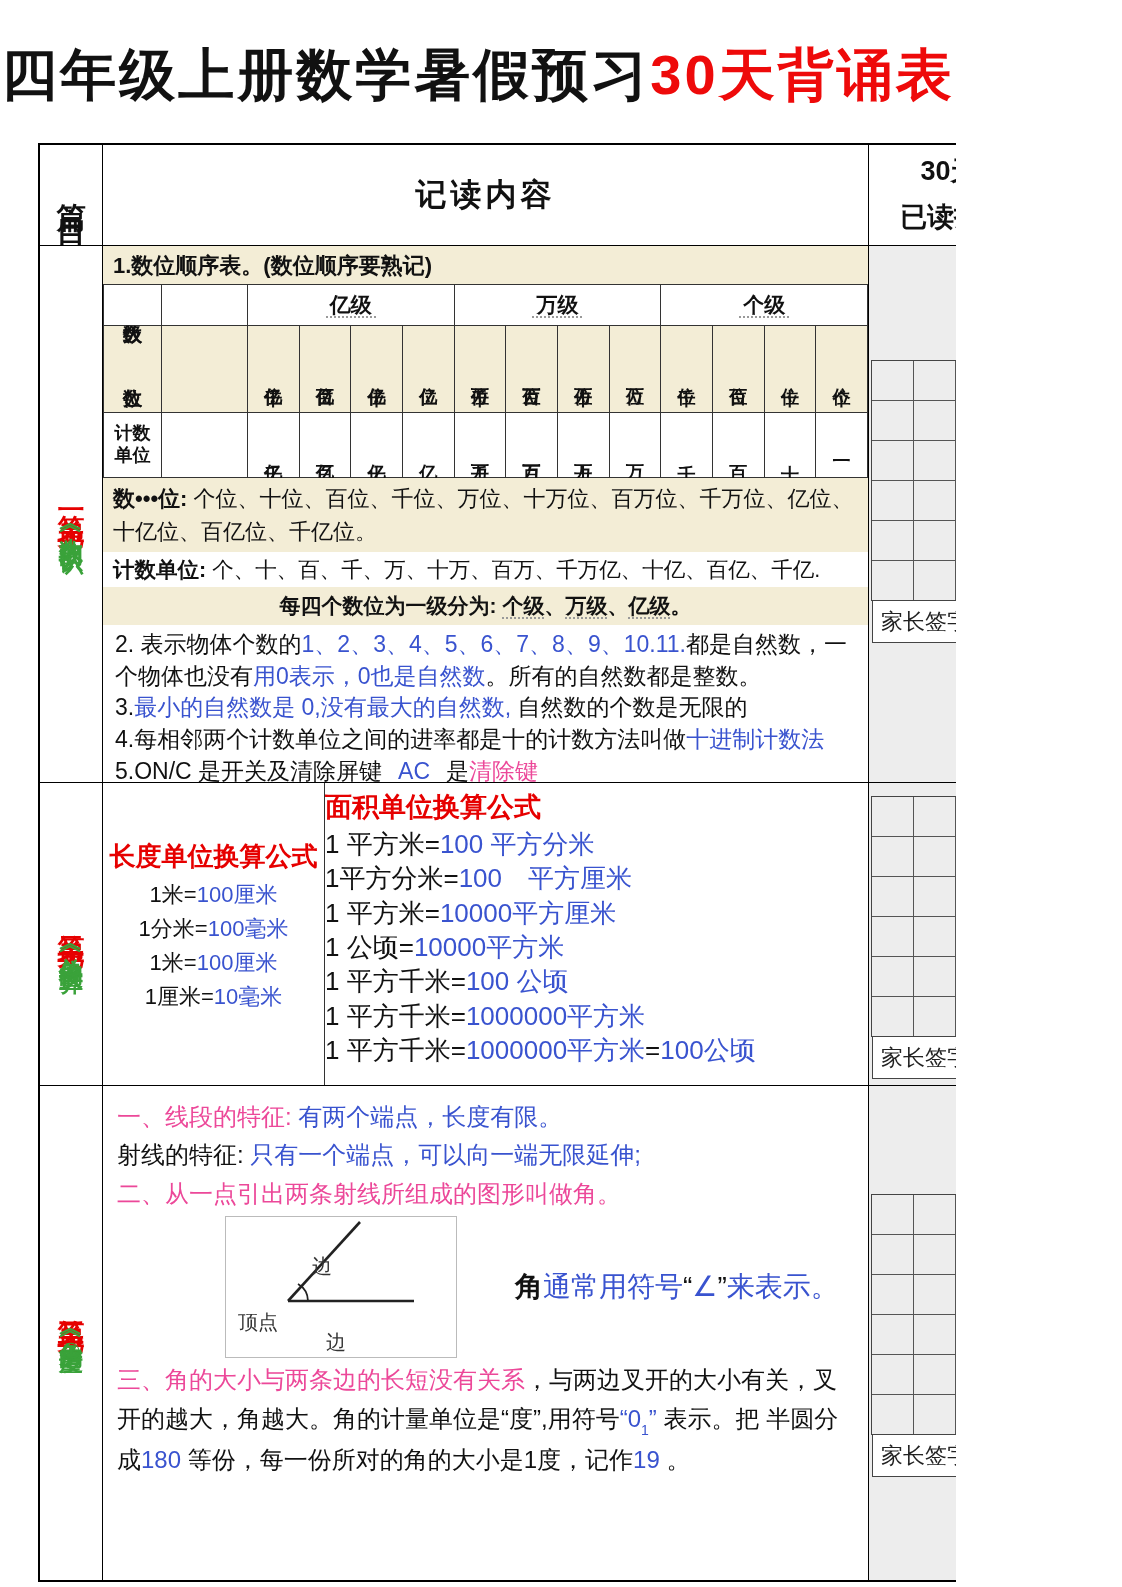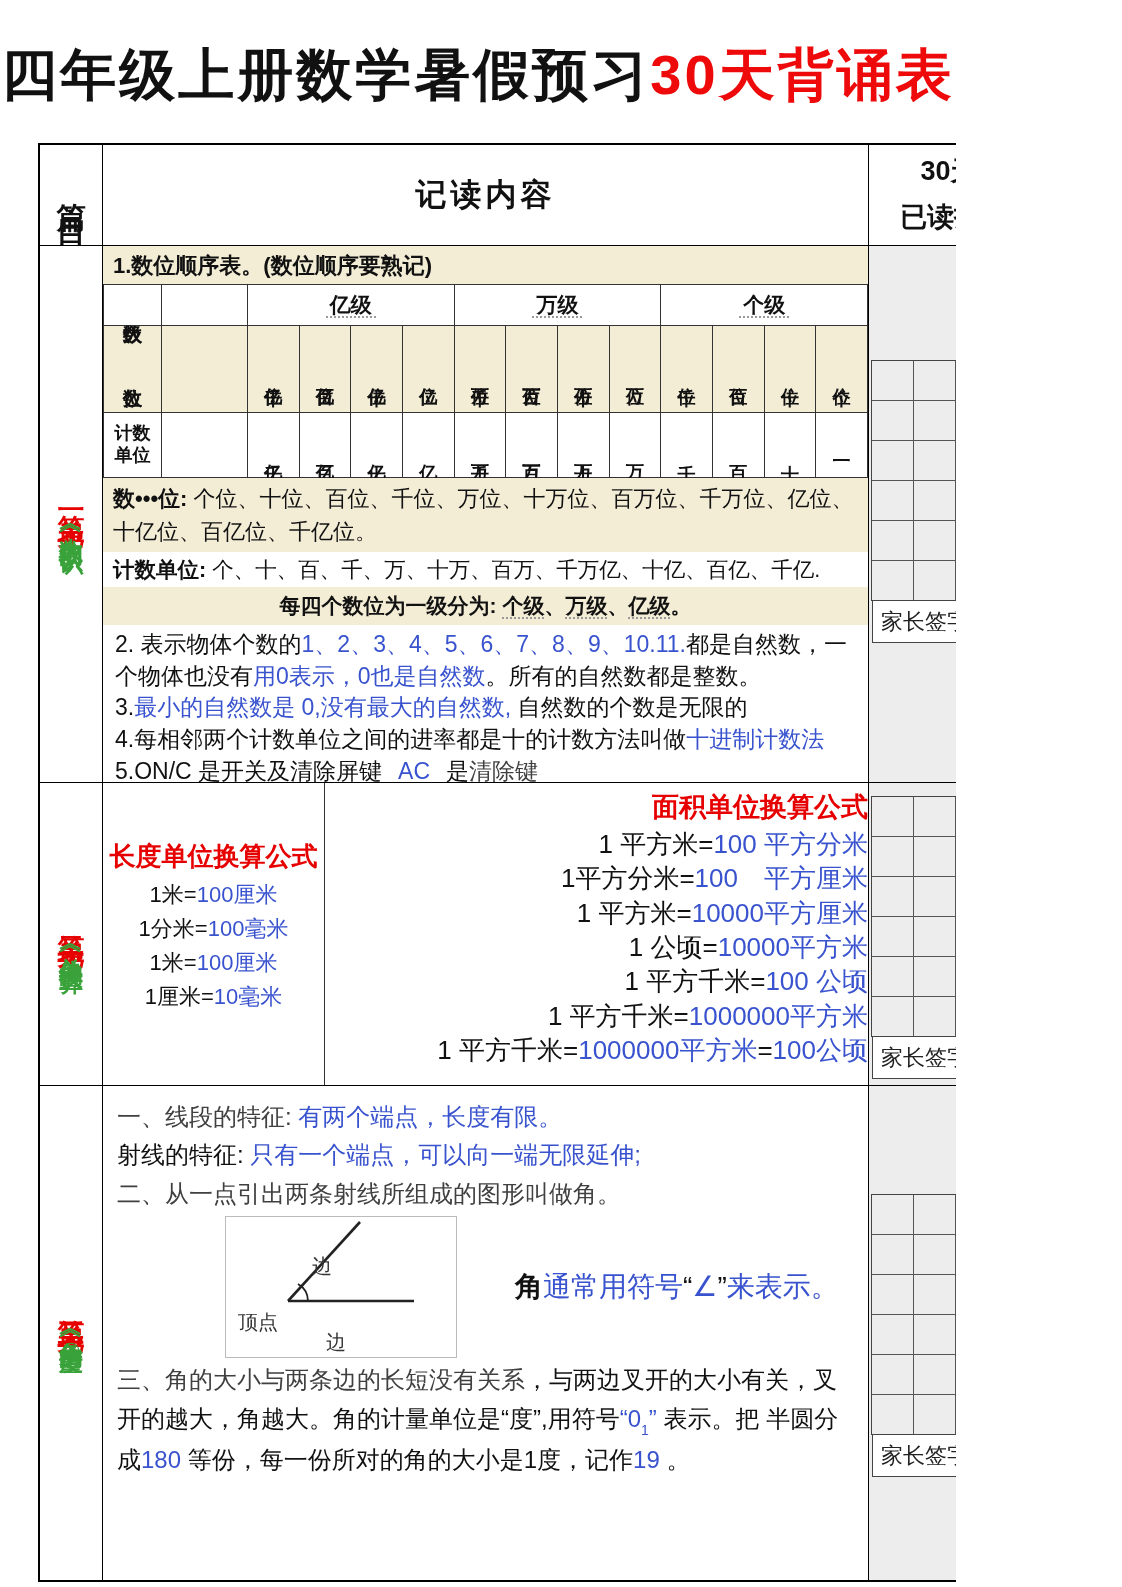--- a/index.html
+++ b/index.html
@@ -38,28 +38,28 @@
   .grp{font-size:21px;border-bottom:2px dotted #999;padding:0 4px;}
   .vlab2{writing-mode:vertical-rl;text-orientation:upright;font-size:19px;}
   .lab3{display:inline-block;width:46px;font-size:18px;line-height:1.2;}
   .vdig{writing-mode:vertical-rl;text-orientation:upright;font-size:18px;line-height:1;}
   .cream2{background:#f3edd6;font-size:22px;line-height:1.5;padding:4px 10px;}
   .cream2 b,.jline b{font-weight:bold;}
   .jline{font-size:21.5px;padding:3px 10px;}
   .mei{background:#f3edd6;text-align:center;font-weight:bold;font-size:21px;padding:5px 12px;}
   .mei .dot{border-bottom:2px dotted #999;}
   .items{padding:4px 12px 0;font-size:23px;line-height:1.38;}
-  .bl{color:#3953cf;} .rd{color:#404040;text-align:center;} .bk{color:#111;}
+  .bl{color:#3953cf;} .rd{color:#ec4899;text-align:center;} .bk{color:#111;}
   .sp-ac{margin:0 16px;}
   
   .u2mid{display:flex;}
   .u2left{width:222px;border-right:1.2px solid #333;box-sizing:border-box;text-align:center;padding-top:56px;}
   .u2left .ftitle{color:#e60000;font-weight:bold;font-size:26px;margin-bottom:4px;}
   .u2left .fline{font-size:22px;line-height:1.55;}
-  .u2right{flex:1;text-align:right;padding-top:6px;}
+  .u2right{flex:1;text-align:left;padding-top:6px;}
   .u2right .ftitle{color:#e60000;font-weight:bold;font-size:27px;margin-bottom:2px;}
   .u2right .fline{font-size:26px;line-height:1.32;}
   
   .u3mid{padding:12px 14px 0;font-size:24px;line-height:1.6;}
   .u3mid p{margin:0;}
   .diagrow{display:flex;align-items:center;height:148px;}
   .diagbox{width:230px;height:140px;border:1px solid #bbb;background:#fff;margin-left:108px;flex:none;}
   .angletext{margin-left:58px;font-size:28px;white-space:nowrap;}
   .subn{font-size:14px;vertical-align:-8px;}
   

